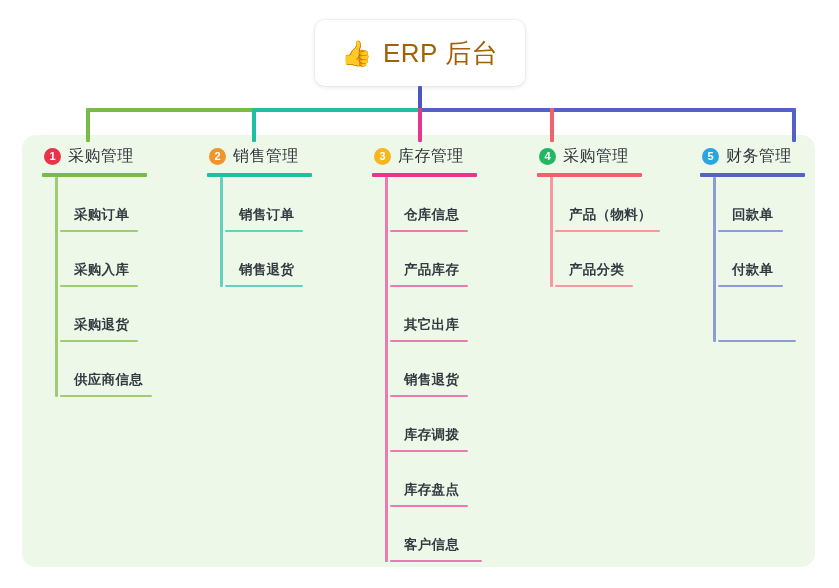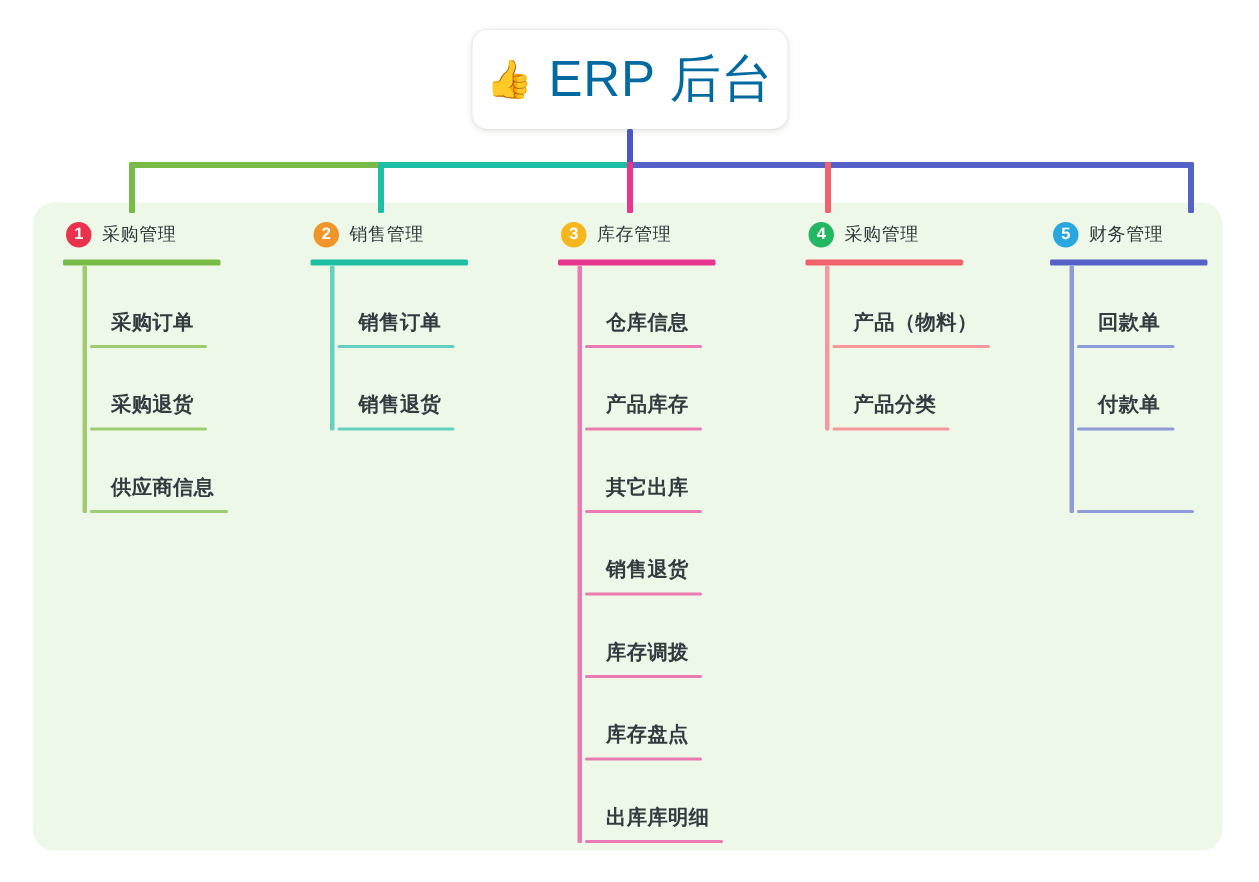--- a/index.html
+++ b/index.html
@@ -26,22 +26,22 @@
     left: 315px; top: 20px;
     width: 210px; height: 66px;
     background: #ffffff;
     border-radius: 10px;
     box-shadow: 0 1px 5px rgba(80,90,70,0.16), 0 0 0 1px rgba(120,130,110,0.05);
     display: flex; align-items: center; justify-content: center;
     gap: 10px;
   }
   #root-card .thumb { font-size: 25px; line-height: 1; }
   #root-card .root-title {
-    font-size: 34px;
-    color: #0369a1;
+    font-size: 26px;
+    color: #a16207;
     letter-spacing: 0.5px;
     white-space: nowrap;
   }
 
   
   .conn { position: absolute; }
   .v-line { width: 4px; border-radius: 1px; }
   .h-line { height: 4px; border-radius: 1px; }
 
   
@@ -51,21 +51,21 @@
     height: 26px; padding-left: 2px;
   }
   .badge {
     width: 17px; height: 17px; border-radius: 50%;
     color: #ffffff; font-size: 11px; font-weight: bold;
     display: flex; align-items: center; justify-content: center;
     line-height: 1;
     flex: 0 0 auto;
   }
   .col-title {
-    font-size: 12px; color: #2f353b; white-space: nowrap;
+    font-size: 16px; color: #2f353b; white-space: nowrap;
     letter-spacing: 0.4px;
   }
   .col-underline { height: 4px; border-radius: 1px; margin-top: 4px; }
 
   .items { position: relative; padding-left: 18px; margin-top: 0; font-weight: bold; }
   .spine {
     position: absolute; left: 13px; top: 0; bottom: 0;
     width: 3px; border-radius: 1px;
   }
   .item {
@@ -110,20 +110,24 @@
           <span class="col-title">采购管理</span>
         </div>
         <div class="col-underline" style="width: 105px; background: rgb(121, 187, 73);"></div>
         <div class="items">
           <div class="spine" style="background: rgb(159, 204, 114);"></div>
           <div class="item">
             <div class="item-label">采购订单</div>
             <div class="item-underline" style="width: 78px; background: rgb(159, 204, 114);"></div>
           </div>
           <div class="item">
+            <div class="item-label">采购入库</div>
+            <div class="item-underline" style="width: 78px; background: rgb(159, 204, 114);"></div>
+          </div>
+          <div class="item">
             <div class="item-label">采购退货</div>
             <div class="item-underline" style="width: 78px; background: rgb(159, 204, 114);"></div>
           </div>
           <div class="item">
             <div class="item-label">供应商信息</div>
             <div class="item-underline" style="width: 92px; background: rgb(159, 204, 114);"></div>
           </div>
         </div>
       </div>
       <div class="column" style="left: 207px;">
@@ -170,21 +174,21 @@
           </div>
           <div class="item">
             <div class="item-label">库存调拨</div>
             <div class="item-underline" style="width: 78px; background: rgb(236, 122, 178);"></div>
           </div>
           <div class="item">
             <div class="item-label">库存盘点</div>
             <div class="item-underline" style="width: 78px; background: rgb(236, 122, 178);"></div>
           </div>
           <div class="item">
-            <div class="item-label">出库库明细</div>
+            <div class="item-label">客户信息</div>
             <div class="item-underline" style="width: 92px; background: rgb(236, 122, 178);"></div>
           </div>
         </div>
       </div>
       <div class="column" style="left: 537px;">
         <div class="col-head">
           <span class="badge" style="background: rgb(36, 183, 99);">4</span>
           <span class="col-title">采购管理</span>
         </div>
         <div class="col-underline" style="width: 105px; background: rgb(242, 97, 107);"></div>

